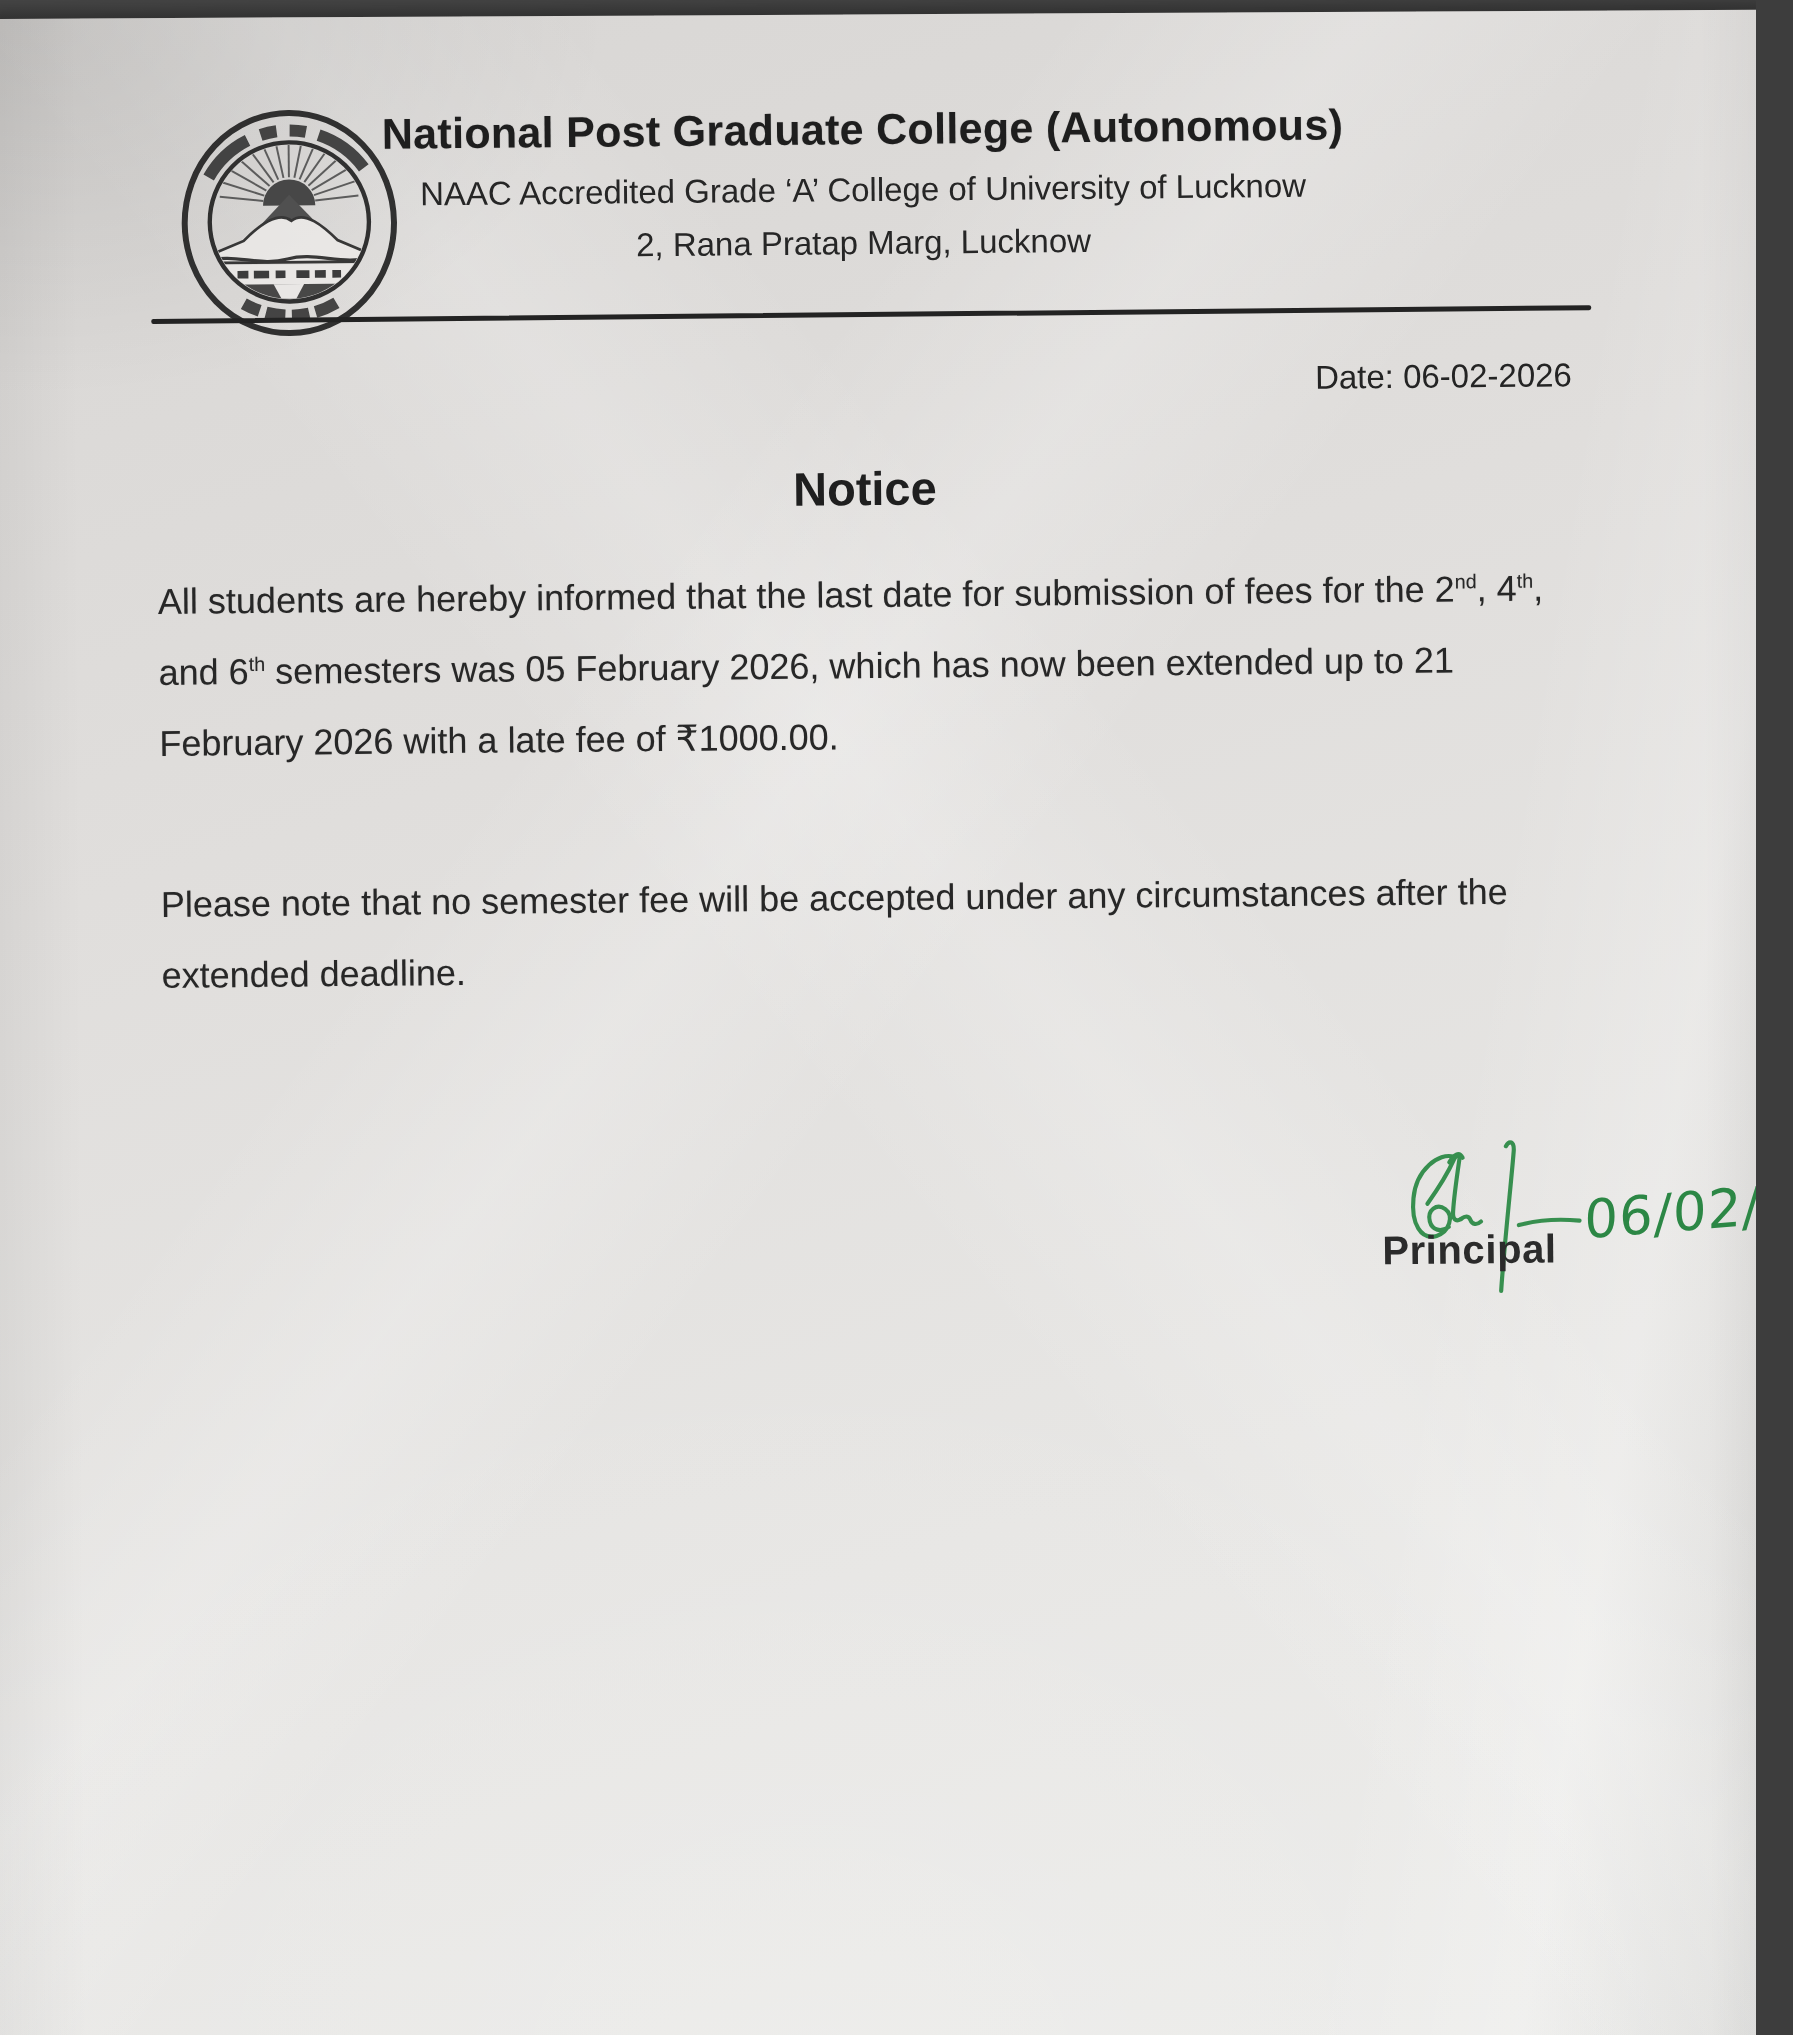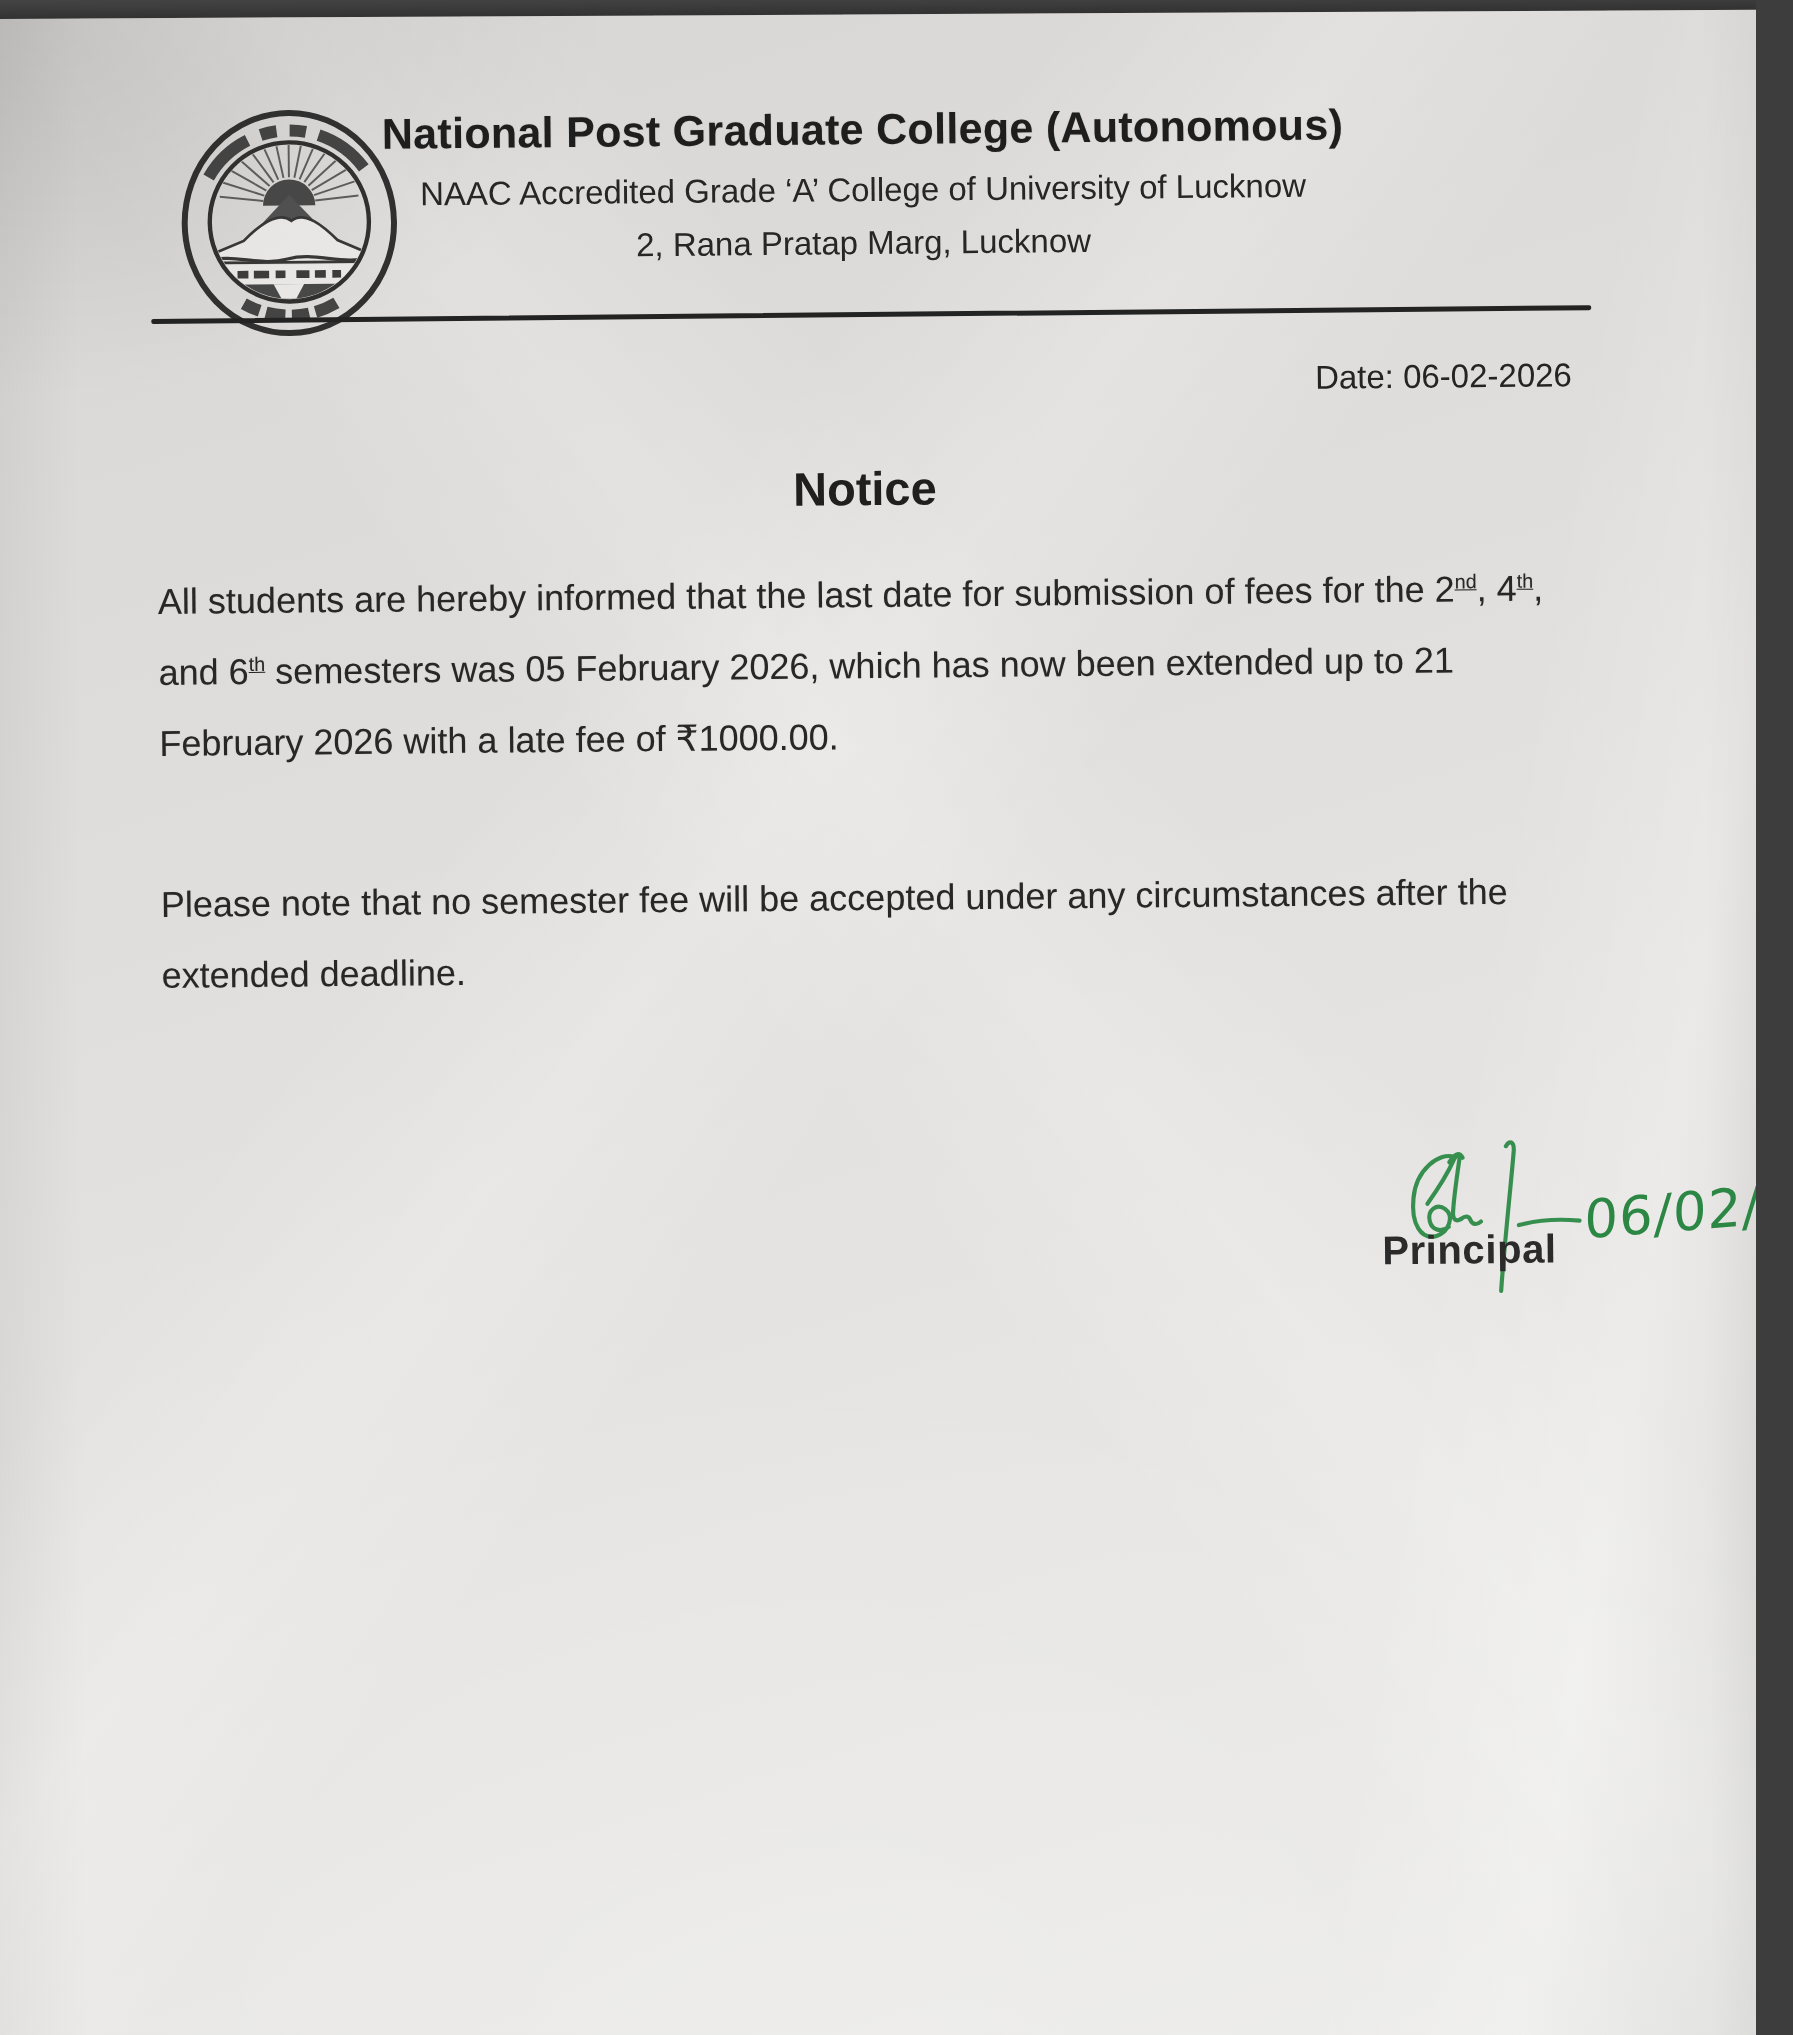--- a/index.html
+++ b/index.html
@@ -36,21 +36,21 @@
   .address{font-size:33px;margin-top:15.6px;color:#262626;}
   .rule{position:absolute;left:158px;top:312px;width:1440px;height:4.5px;background:#232323;border-radius:2.2px;}
   .date-line{position:absolute;left:162px;top:363px;width:1416px;text-align:right;font-size:33px;color:#242424;}
   .notice-title{position:absolute;left:162px;top:461px;width:1416px;text-align:center;font-size:47px;font-weight:bold;color:#1f1f1f;}
   .para{position:absolute;left:162px;width:1418px;margin:0;font-size:36px;color:#272727;text-shadow:0 0 1.1px rgba(50,50,50,.18);}
   .p1{top:559px;}
   .p2{top:862px;}
   .line{line-height:71px;text-align:justify;text-align-last:justify;}
   .line.first{text-indent:7.8px;}
   .line.last{text-align-last:left;}
-  sup{font-size:55%;vertical-align:super;line-height:0;text-decoration:underline;}
+  sup{font-size:55%;vertical-align:super;line-height:0;}
   .signature-ink{position:absolute;left:1390px;top:1143px;width:192px;height:162px;}
   .principal-label{position:absolute;left:1380px;top:1233px;font-size:40px;font-weight:bold;color:#2b2b2b;letter-spacing:0.6px;}
   .sign-date{
     position:absolute;left:1582px;top:1196px;font-size:53px;color:#2c8745;
     font-family:"DejaVu Sans",sans-serif;letter-spacing:1.1px;
     transform:rotate(-4deg) skewX(-5deg);transform-origin:left bottom;
   }
 </style>
 </head>
 <body>

